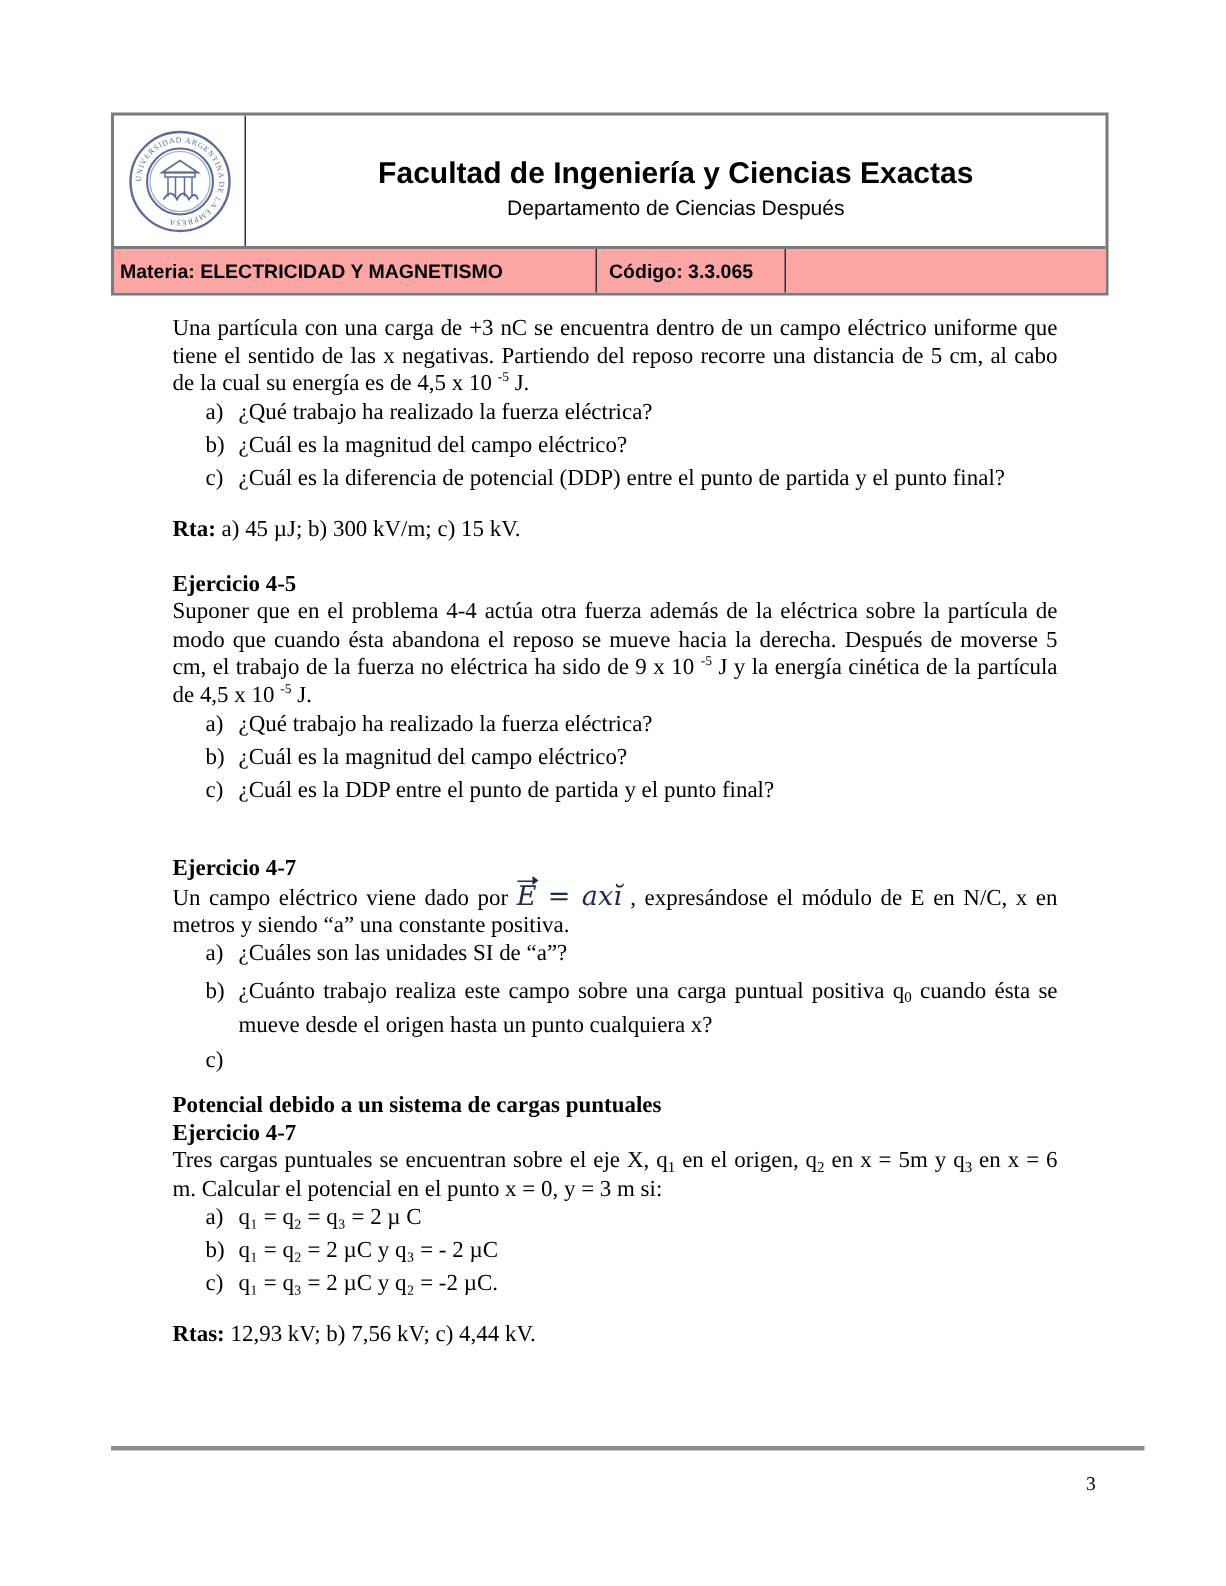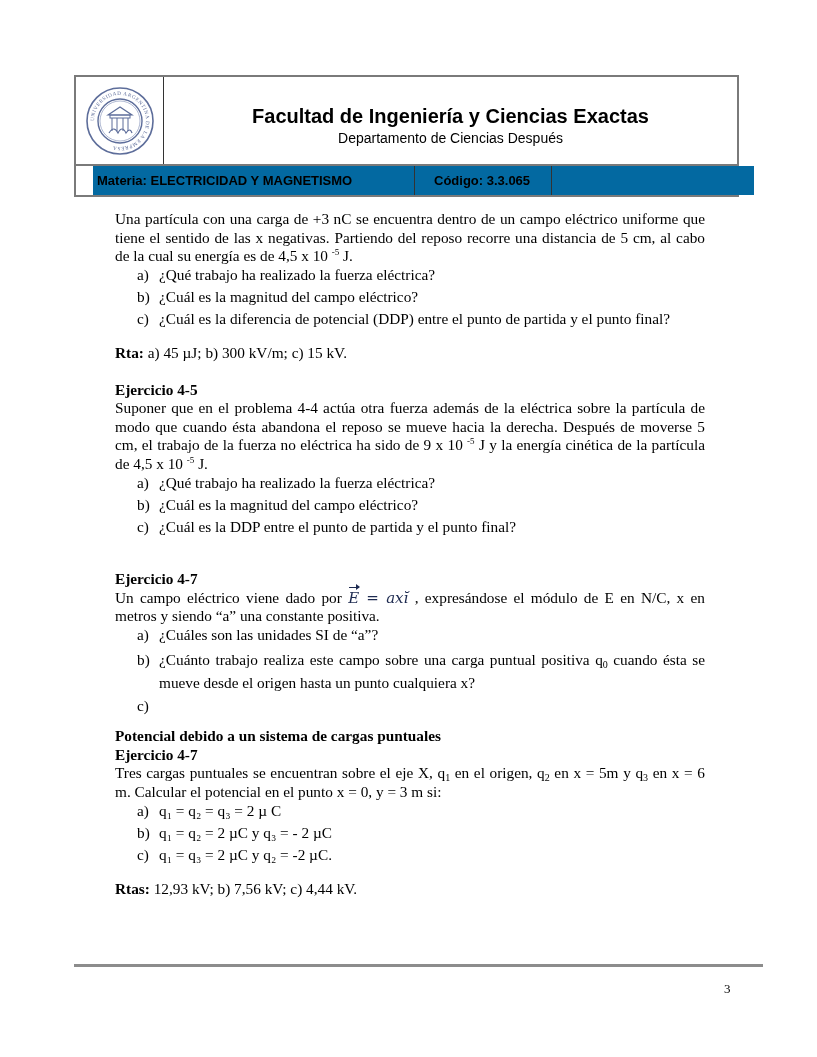--- a/index.html
+++ b/index.html
@@ -55,37 +55,37 @@
       font-size: 20px;
       font-weight: bold;
     }
     .title-cell .t2 {
       position: absolute;
       left: 0; right: 0; top: 53px;
       font-size: 14px;
     }
     .hdr-bot {
       position: absolute;
-      left: 17px; top: 89px;
+      left: 0; top: 89px;
       width: 100%;
       height: 29px;
-      background: #0369a1;
+      background: #fca5a5;
       font-size: 13px;
       font-weight: bold;
     }
     .hdr-bot .cell {
       position: absolute;
       top: 0; bottom: 0;
       display: flex;
       align-items: center;
       padding-left: 4px;
       box-sizing: border-box;
     }
     .hdr-bot .c1 { left: 0; width: 322px; border-right: 1px solid #333; }
-    .hdr-bot .c2 { left: 322px; width: 126px; border-right: 1px solid #333; padding-left: 8px; margin-left: 11px; }
+    .hdr-bot .c2 { left: 322px; width: 126px; border-right: 1px solid #333; padding-left: 8px; }
     .hdr-bot .c3 { left: 448px; right: 0; }
 
     
     .content {
       position: absolute;
       left: 115px;
       top: 210px;
       width: 590px;
       font-size: 15.3px;
       line-height: 18.6px;
@@ -106,21 +106,21 @@
     .list li.tall { line-height: 23px; }
     .gap { height: 18px; }
     .gap-s { height: 12px; }
     b { font-weight: bold; margin-top: 40px; }
     sup { font-size: 9px; vertical-align: 6px; line-height: 0; }
     sub { font-size: 10px; vertical-align: -3px; line-height: 0; }
     .math {
       font-family: "DejaVu Serif", serif;
       font-style: italic;
       color: #1d2a50;
-      font-size: 15px;
+      font-size: 18px;
     }
     .vec {
       position: relative;
       display: inline-block;
     }
     .vec::before {
       content: "";
       position: absolute;
       left: 1px; right: 0;
       top: -2px;

